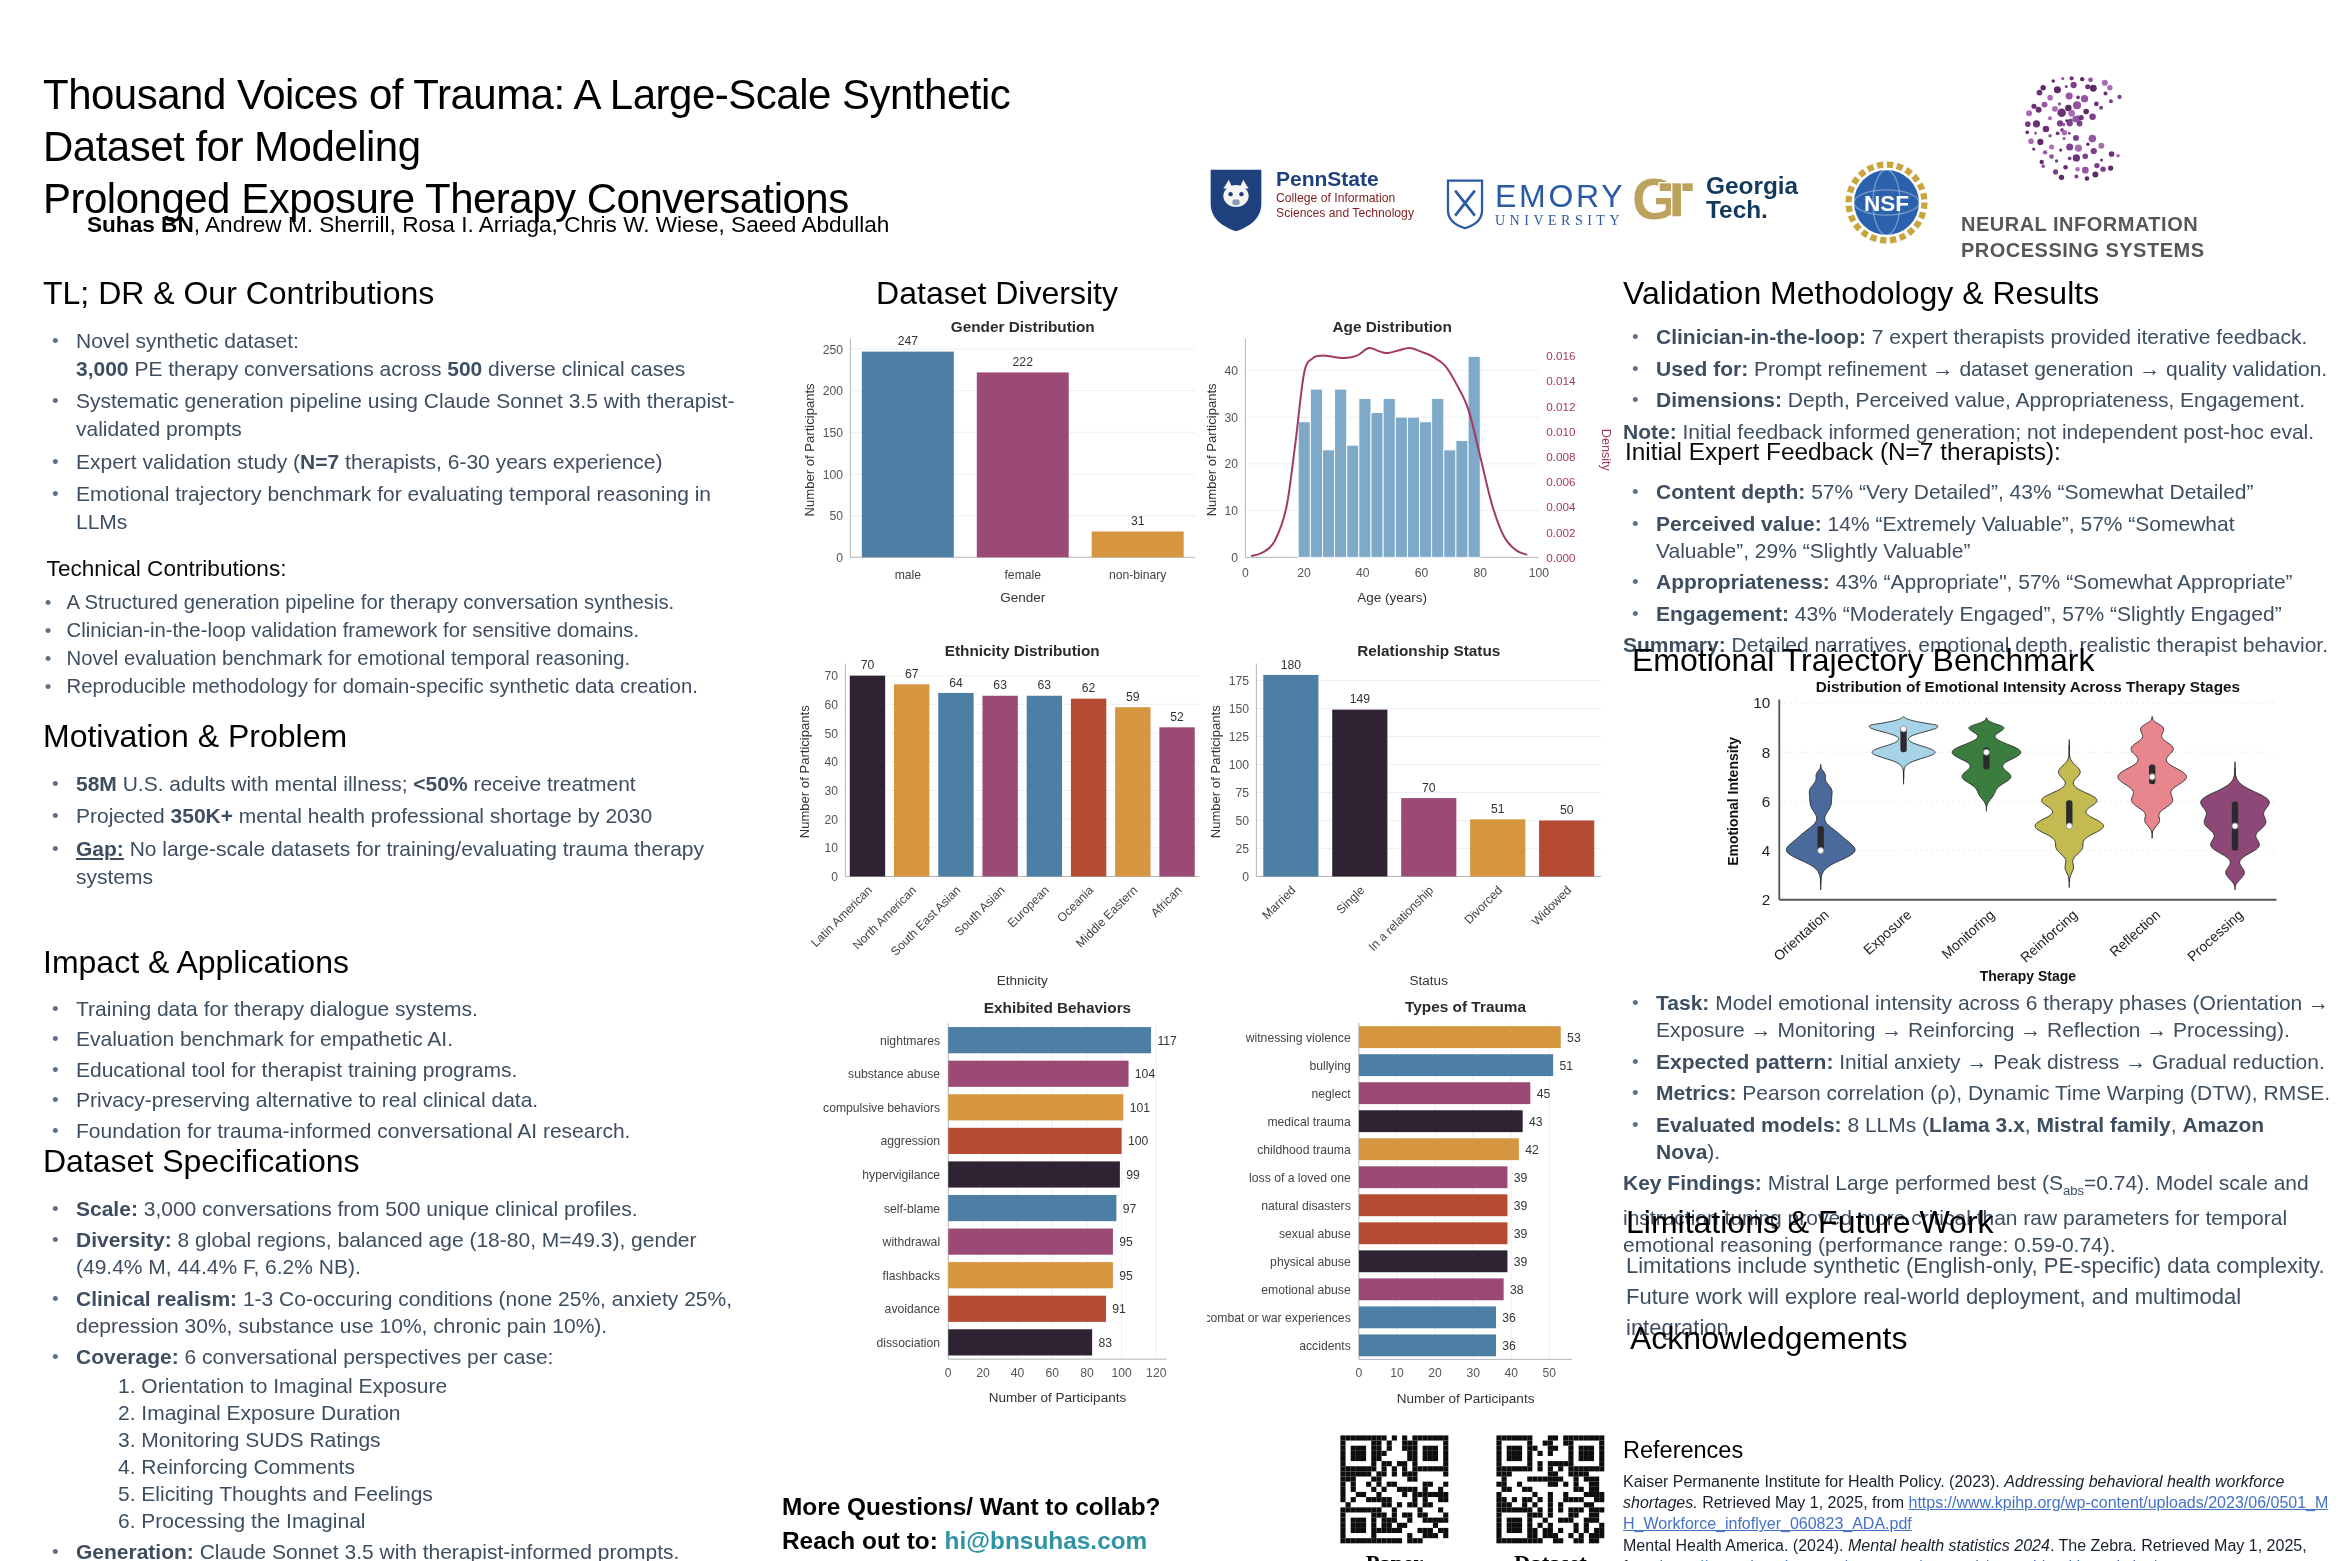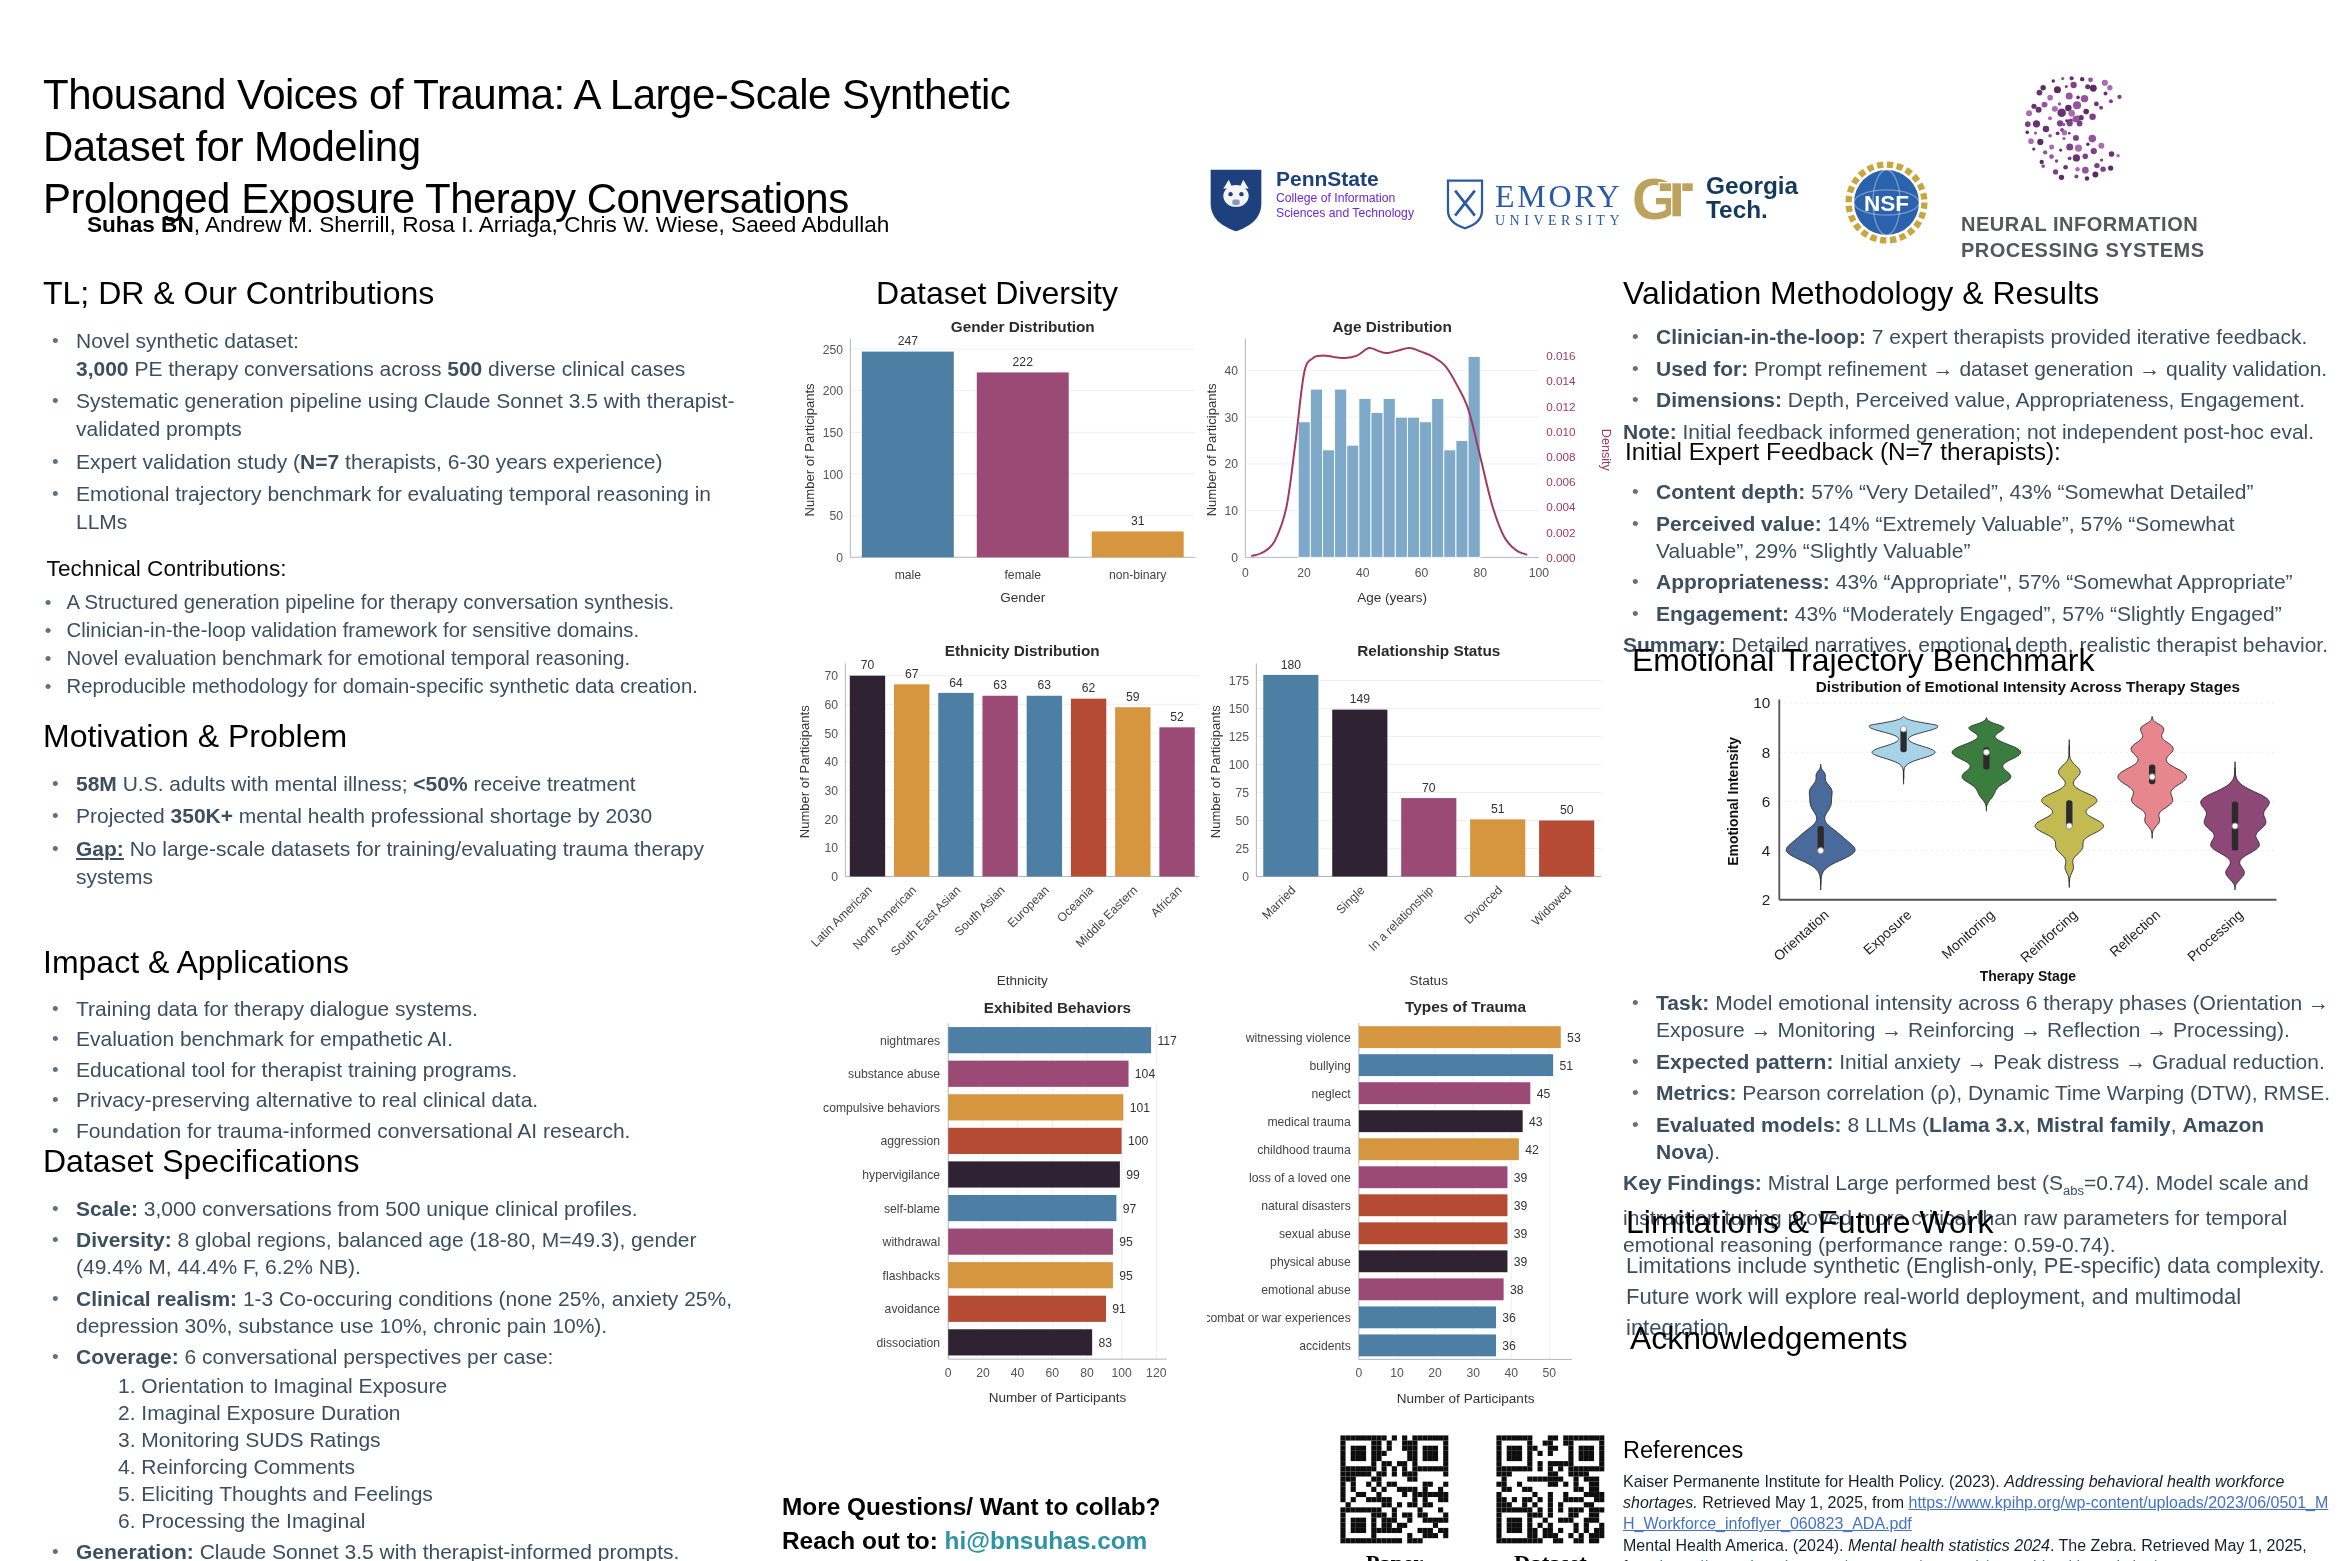--- a/index.html
+++ b/index.html
@@ -27,22 +27,22 @@
   ol.nums{list-style:none;counter-reset:n;margin:1.8px 0 1.8px 42px;padding:0;}
   ol.nums li{counter-increment:n;line-height:27px;}
   ol.nums li::before{content:counter(n) ". ";}
   .noteline{margin-top:1.8px;}
   .contact1{font-size:24.4px;font-weight:700;color:#000;line-height:34px;}
   .qrlabel{font-family:"Liberation Serif",serif;font-size:22.6px;font-weight:600;color:#000;text-align:center;}
   .refhead{font-size:23.5px;color:#000;margin:0 0 7.2px 0;font-weight:400;}
   .refs{font-size:16px;line-height:21px;color:#16202c;}
   .refs .ref{margin-bottom:0.9px;}
   .ps-name{font-size:21px;font-weight:700;color:#1e407c;line-height:23.5px;}
-  .ps-sub{font-size:12.2px;color:#6d28d9;line-height:15.4px;}
-  .em-name{font-family:Liberation Serif, serif;font-size:32px;color:#2a5aa5;letter-spacing:2.7px;line-height:33px;}
+  .ps-sub{font-size:12.2px;color:#7f1d1d;line-height:15.4px;}
+  .em-name{font-family:Liberation Sans, sans-serif;font-size:32px;color:#2a5aa5;letter-spacing:2.7px;line-height:33px;text-align:center;}
   .em-sub{font-family:"Liberation Serif",serif;font-size:14px;color:#2a5aa5;letter-spacing:4.5px;}
   .gt-town{font-size:24.4px;font-weight:700;color:#123a5e;line-height:24.4px;}
   .nips-txt{font-size:20px;font-weight:600;color:#565759;letter-spacing:0.5px;line-height:26px;}
   svg text{font-family:"Liberation Sans",sans-serif;}
 </style>
 </head>
 <body>
 
 <div class="poster">
 

